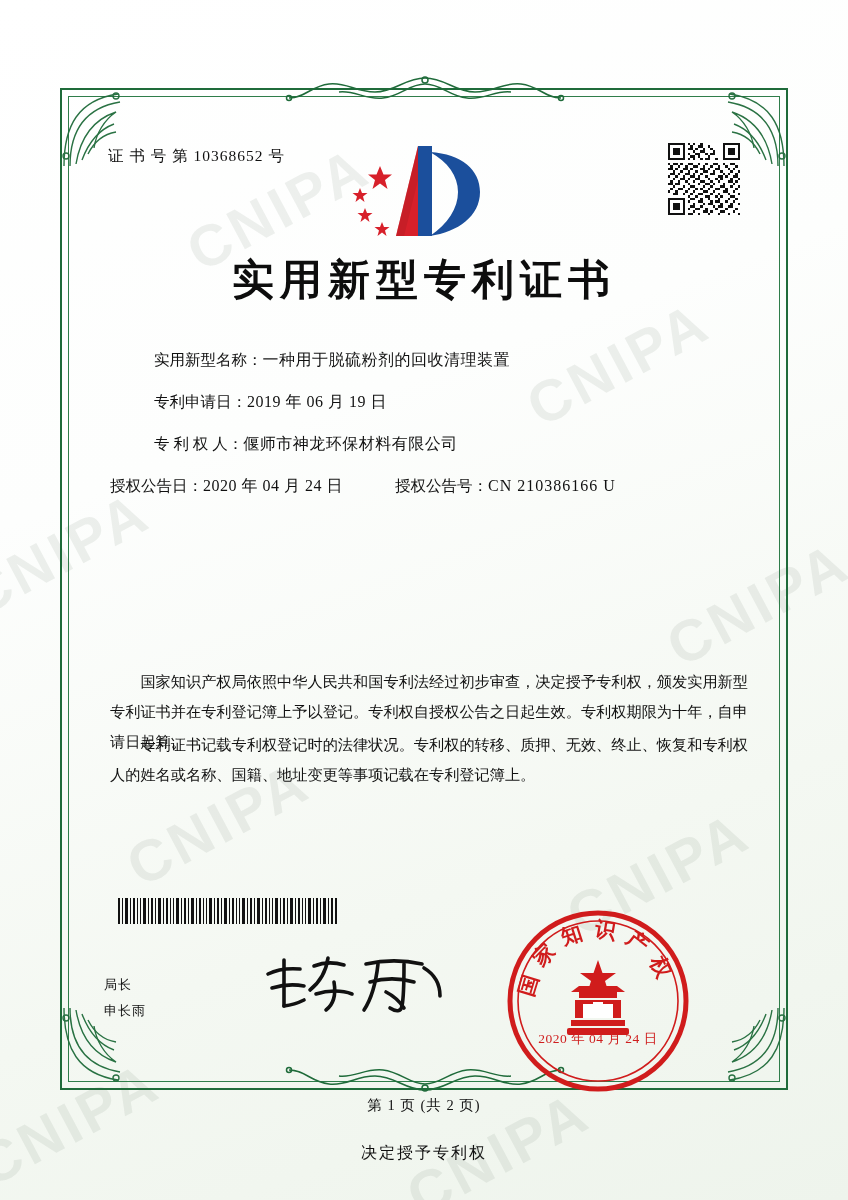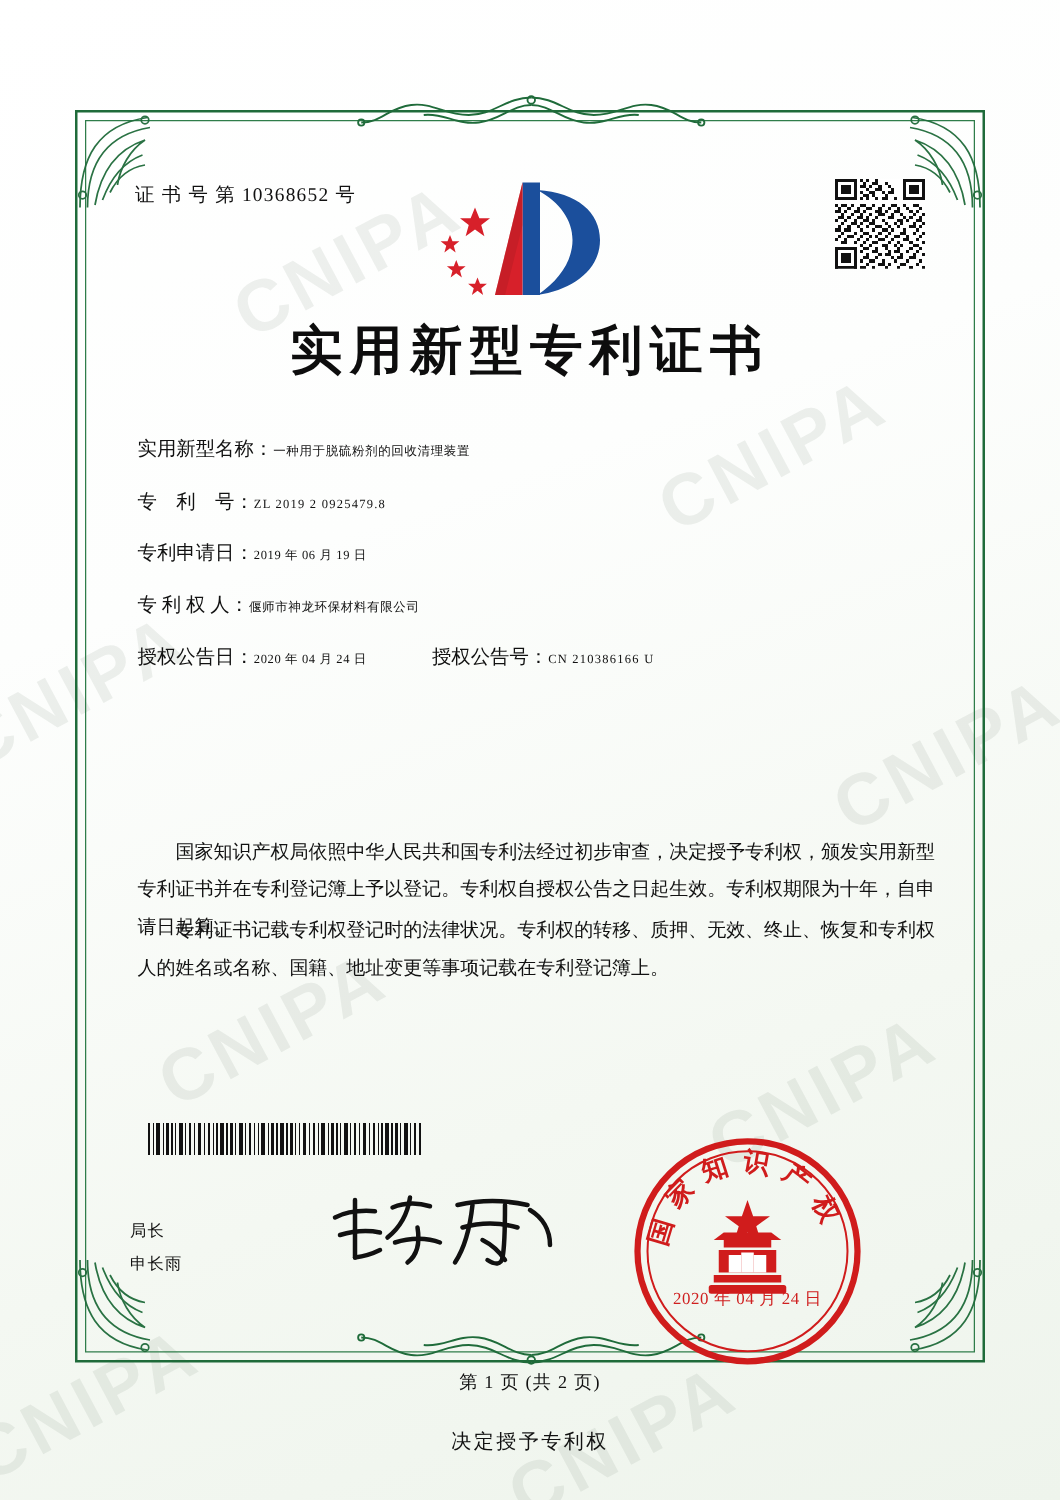--- a/index.html
+++ b/index.html
@@ -129,28 +129,29 @@
     width: 640px;
     font-size: 15.5px;
     line-height: 1;
     color: #111;
   }
   .field-row {
     display: flex;
     align-items: baseline;
     margin-bottom: 26px;
     white-space: nowrap;
+    margin-left: 44px;
   }
   .f-label {
     display: inline-block;
     font-size: 15.5px;
     letter-spacing: 0px;
   }
   .f-value {
-    font-size: 10px;
+    font-size: 16px;
     letter-spacing: .5px;
   }
   .f-value.mono {
     font-family: "Liberation Serif", serif;
     letter-spacing: 1px;
   }
   .field-row-2col {
     display: flex;
     align-items: baseline;
     margin-bottom: 36px;
@@ -546,24 +547,20 @@
   </svg>
 
   <div class="main-title">实用新型专利证书</div>
 
   <div class="fields">
     <div class="field-row">
       <span class="f-label">实用新型名称：</span>
       <span class="f-value">一种用于脱硫粉剂的回收清理装置</span>
     </div>
     <div class="field-row">
-      <span class="f-label">专　利　号：</span>
-      <span class="f-value mono">ZL 2019 2 0925479.8</span>
-    </div>
-    <div class="field-row">
       <span class="f-label">专利申请日：</span>
       <span class="f-value">2019 年 06 月 19 日</span>
     </div>
     <div class="field-row">
       <span class="f-label">专 利 权 人：</span>
       <span class="f-value">偃师市神龙环保材料有限公司</span>
     </div>
     <div class="field-row-2col">
       <span class="f-label">授权公告日：</span>
       <span class="f-value">2020 年 04 月 24 日</span>

